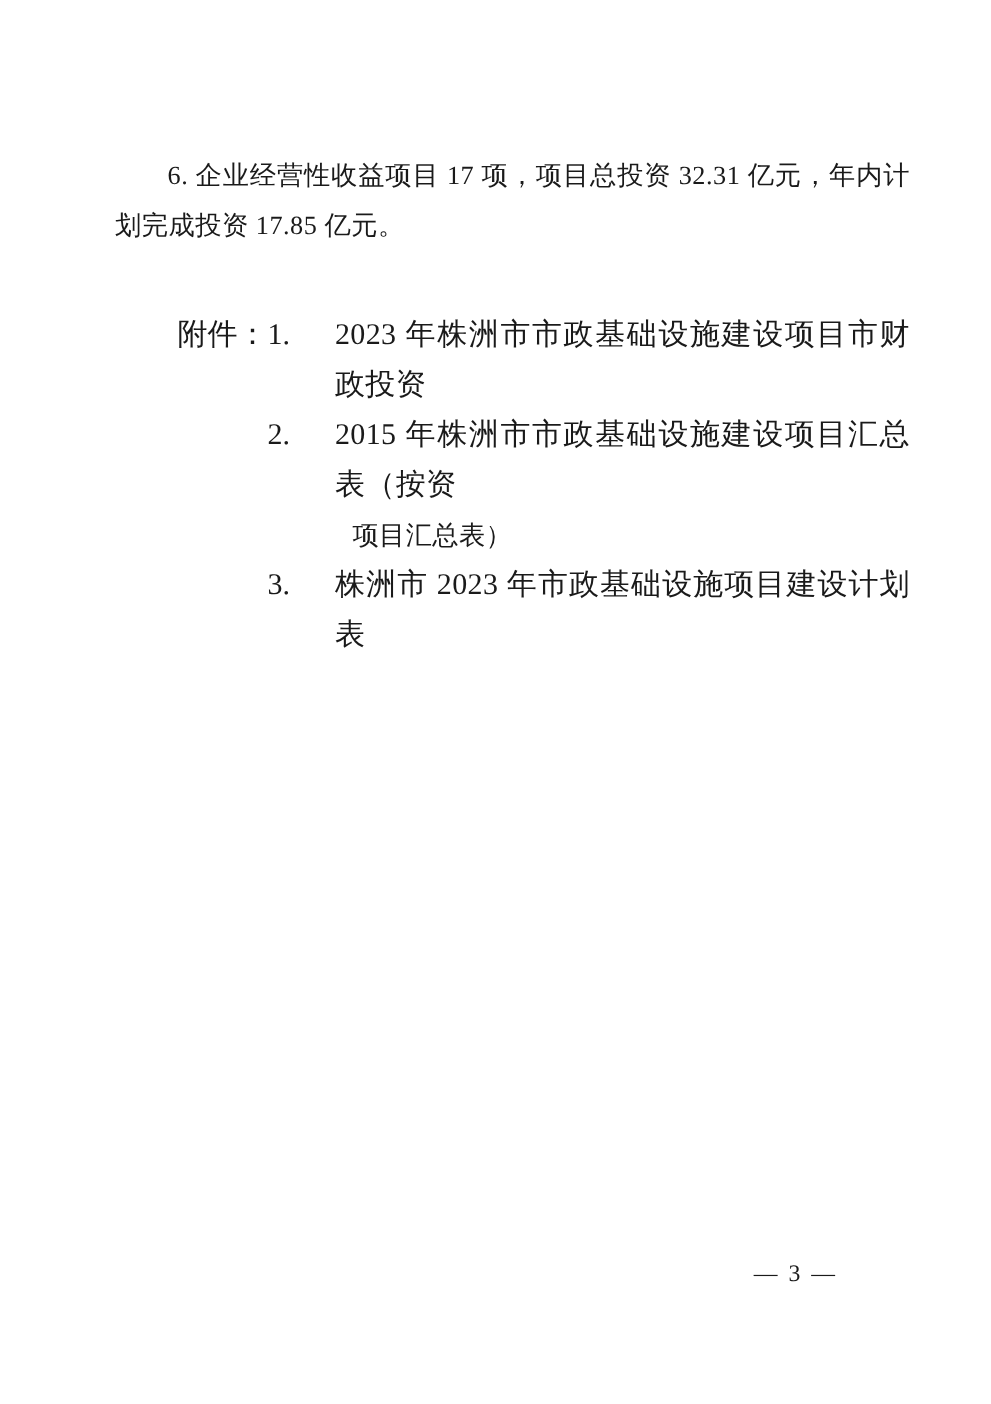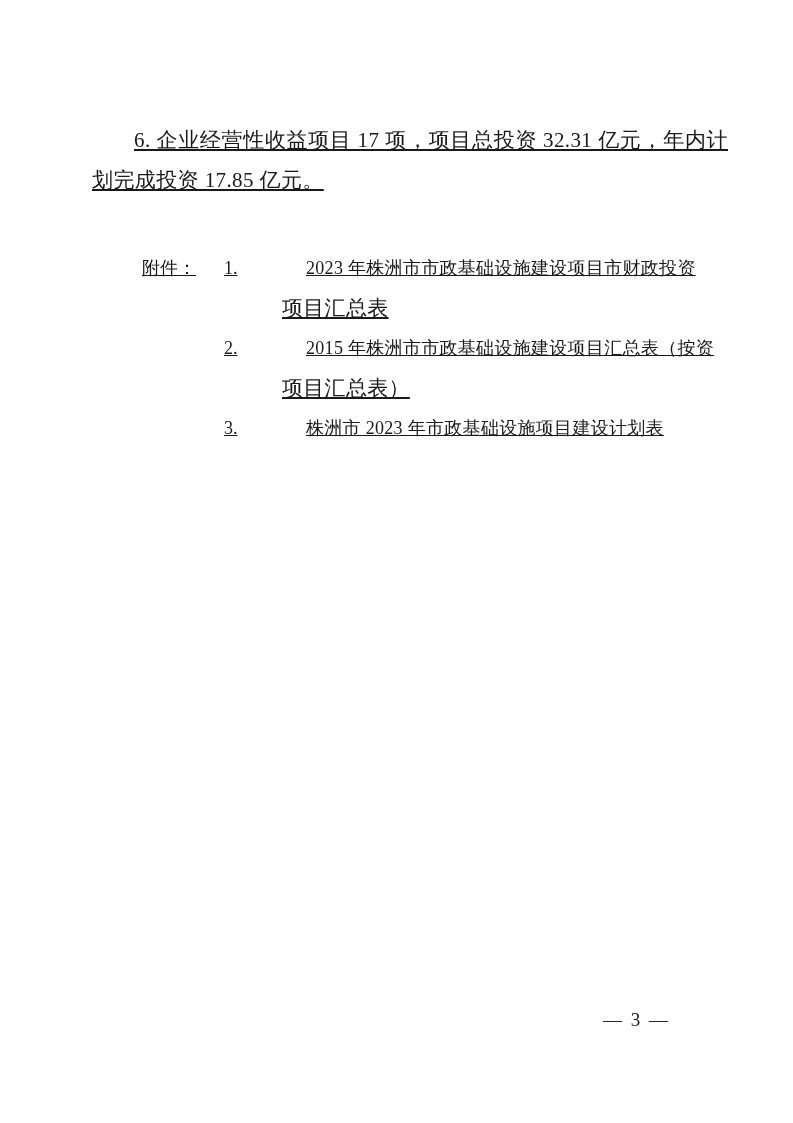--- a/index.html
+++ b/index.html
@@ -16,42 +16,40 @@
     overflow: hidden;
   }
   .page {
     position: absolute;
     left: 0;
     top: 0;
     width: 793px;
     height: 1123px;
     box-sizing: border-box;
     padding: 120px 65px 60px 92px;
-    text-decoration: underline;
   }
   .body-text {
     font-size: 21px;
     line-height: 40px;
     letter-spacing: 0.4px;
     text-align: justify;
     text-justify: inter-ideograph;
   }
   .para {
     margin: 0 0 18px 0;
     text-indent: 42px;
   }
   .attach-block {
     margin-top: 48px;
   }
   .attach-row {
     display: flex;
     align-items: flex-start;
-    font-size: 18px;
+    font-size: 24px;
     line-height: 40px;
-    gap: 28px;
   }
   .attach-label {
     flex: 0 0 auto;
     padding-left: 50px;
     white-space: nowrap;
   }
   .attach-num {
     flex: 0 0 auto;
     width: 30px;
     text-align: left;
@@ -93,21 +91,20 @@
     <p class="para">6. 企业经营性收益项目 17 项，项目总投资 32.31 亿元，年内计划完成投资 17.85 亿元。</p>
   </div>
 
   <div class="attach-block">
 
     <div class="attach-row">
       <span class="attach-label">附件：</span>
       <span class="attach-num">1.</span>
       <span class="attach-text">2023 年株洲市市政基础设施建设项目市财政投资</span>
     </div>
-    <div class="attach-cont">项目汇总表</div>
 
     <div class="attach-row subsequent">
       <span class="attach-label">附件：</span>
       <span class="attach-num">2.</span>
       <span class="attach-text">2015 年株洲市市政基础设施建设项目汇总表（按资</span>
     </div>
     <div class="attach-cont">项目汇总表）</div>
 
     <div class="attach-row subsequent">
       <span class="attach-label">附件：</span>

